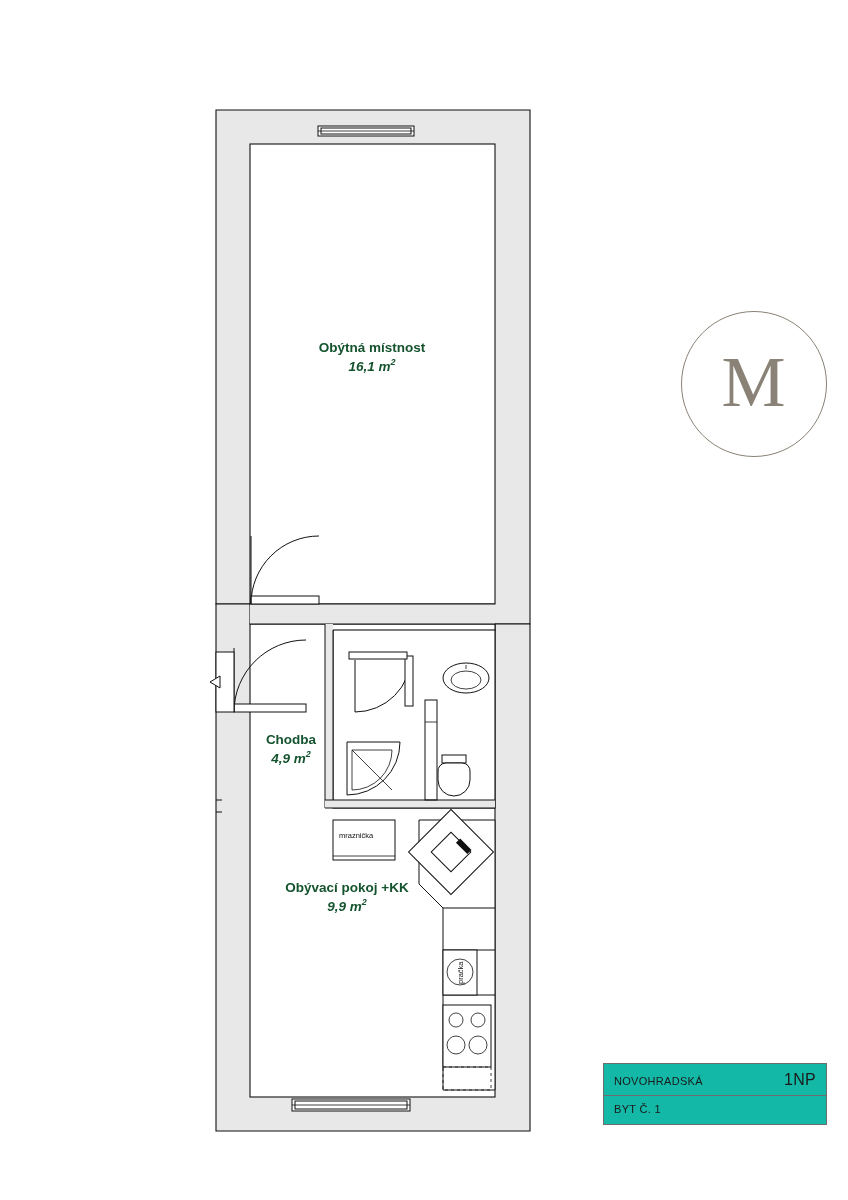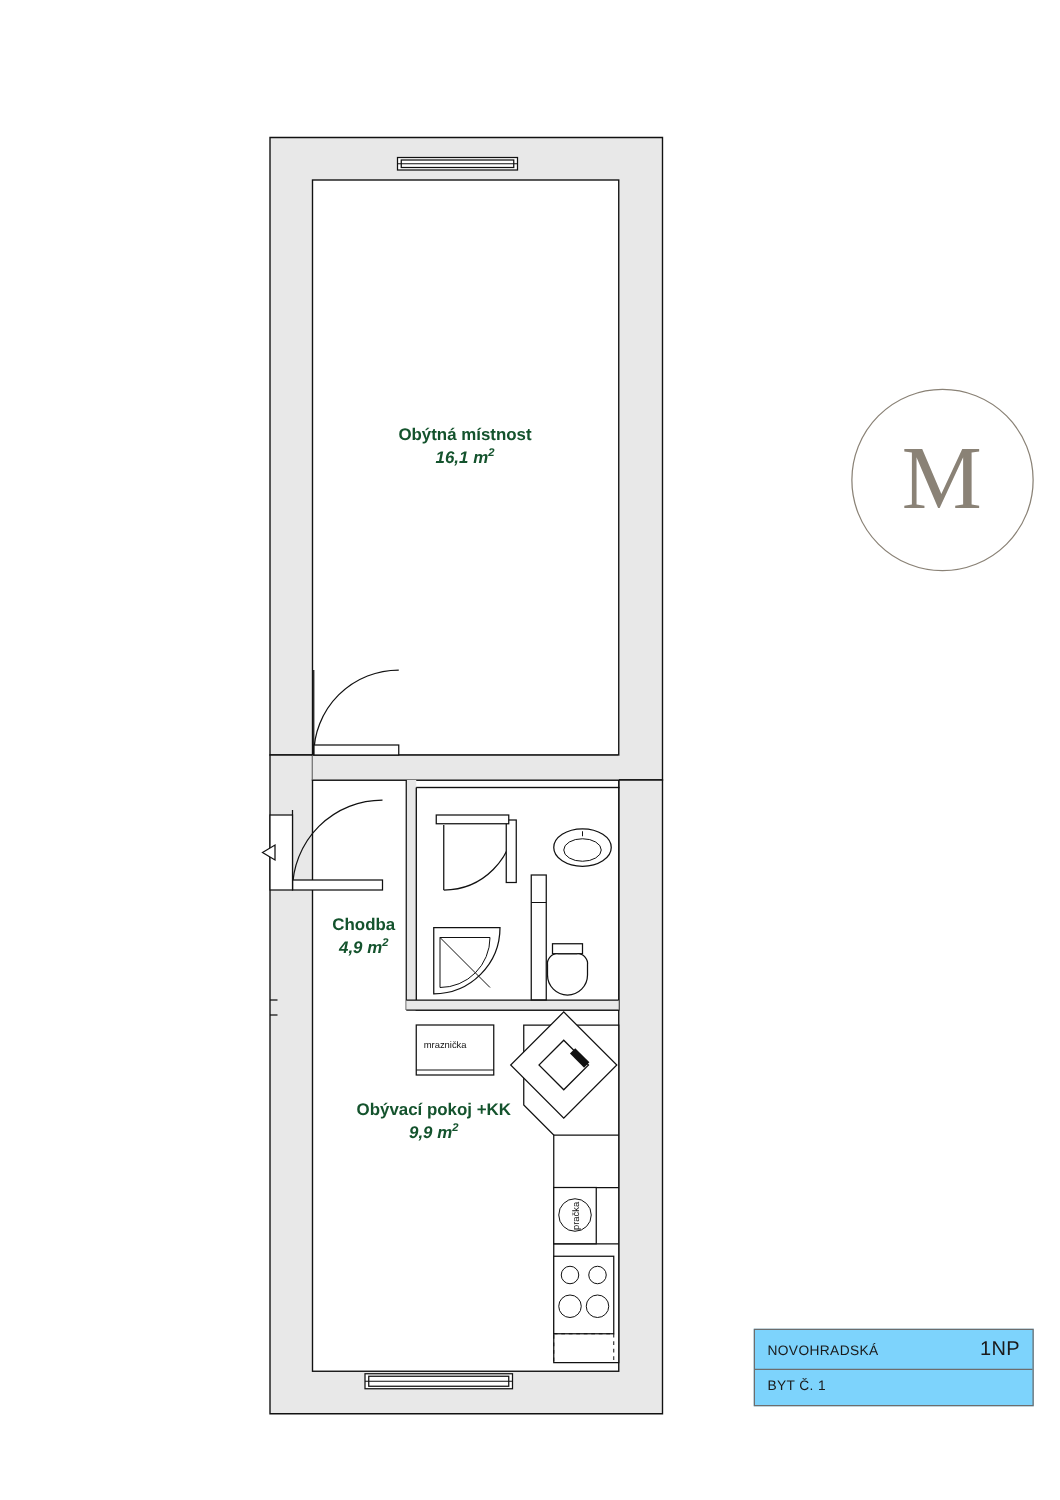--- a/index.html
+++ b/index.html
@@ -94,21 +94,21 @@
   }
 
   
   .title-block {
     position: absolute;
     left: 603px;
     top: 1063px;
     width: 224px;
     border: 1px solid #6d6d6d;
     box-sizing: border-box;
-    background: #7dd3fc;
+    background: #14b8a6;
   }
   .tb-row {
     border-bottom: 1px solid #6d6d6d;
     padding: 7px 10px 6px 10px;
     font-size: 11px;
     letter-spacing: 0.3px;
     color: #1a1a1a;
     display: flex;
     align-items: baseline;
     justify-content: space-between;

